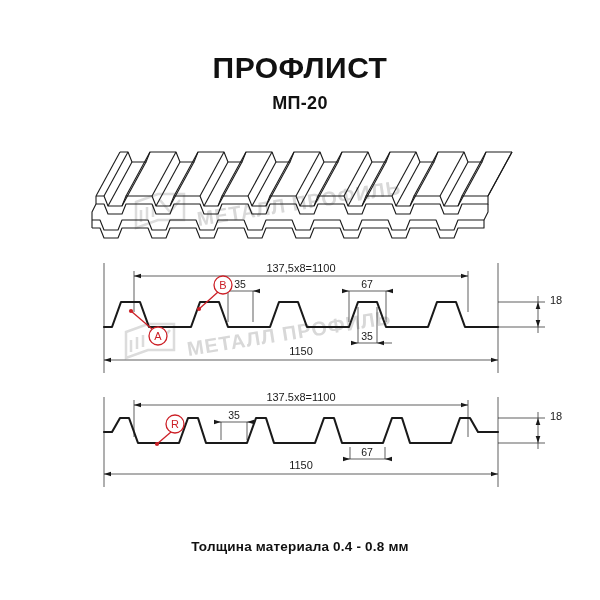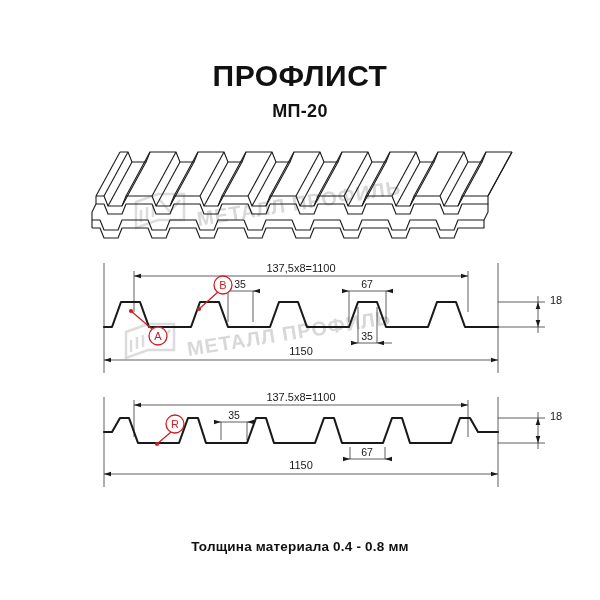--- a/index.html
+++ b/index.html
@@ -20,21 +20,20 @@
     width: 600px;
     height: 600px;
     box-sizing: border-box;
   }
   .title-block {
     position: absolute;
     top: 52px;
     left: 0;
     width: 600px;
     text-align: center;
-    margin-top: 8px;
   }
   .title {
     font-size: 30px;
     font-weight: bold;
     letter-spacing: 0.5px;
     color: #111;
     line-height: 1.05;
   }
   .subtitle {
     font-size: 18px;

